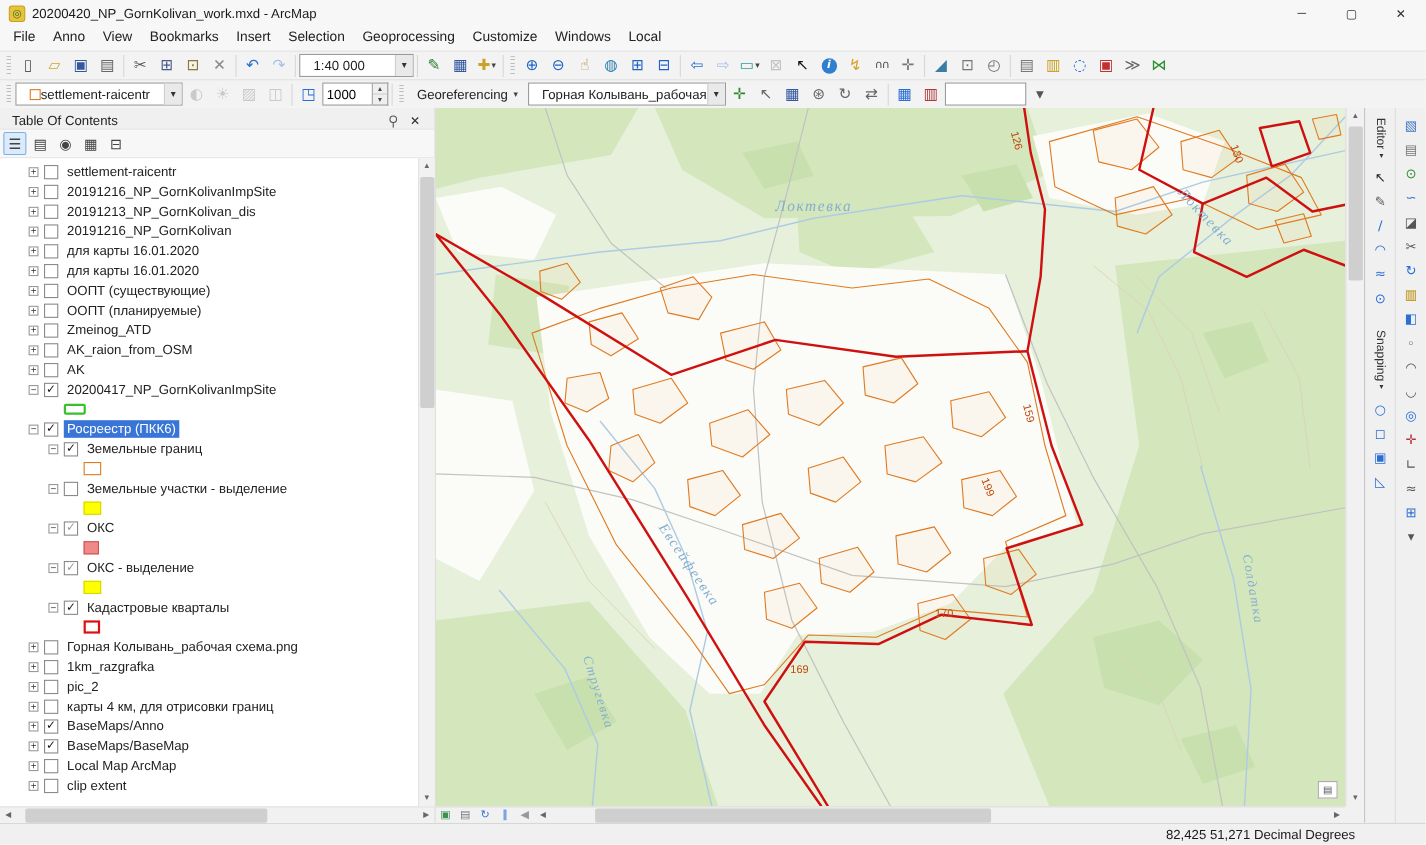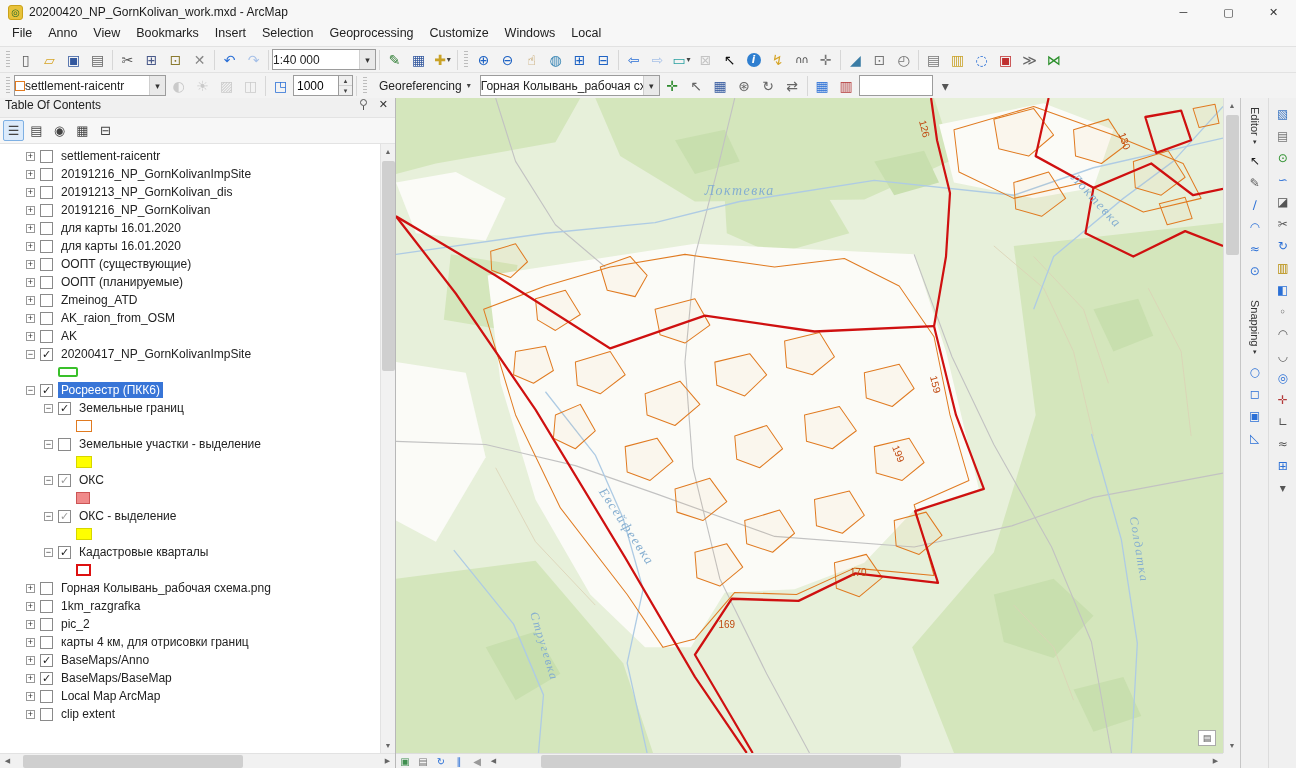--- a/index.html
+++ b/index.html
@@ -15,34 +15,34 @@
 .menubar{height:22px;flex:0 0 22px;background:#f7f7f7;display:flex;padding-left:4px}
 .menu-item{padding:2px 8px;font-size:12.5px;white-space:nowrap}
 .toolbar{height:26px;flex:0 0 26px;background:#f3f3f3;border-top:1px solid #e2e2e2;display:flex;align-items:center;padding:0 3px;gap:1px}
 .grip{width:4px;height:18px;margin:0 3px;background:repeating-linear-gradient(to bottom,#bdbdbd 0 1px,transparent 1px 3px)}
 .sep{width:1px;height:20px;background:#d7d7d7;margin:0 2px}
 .tb-btn{height:22px;min-width:23px;display:flex;align-items:center;justify-content:center;border-radius:2px;padding:0 1px}
 .tb-btn .glyph{font-size:14px;line-height:1;font-family:"DejaVu Sans",sans-serif}
 .tb-btn.dis{opacity:.38}
 .glyph.circle{width:14px;height:14px;border-radius:50%;color:#fff !important;font-size:10px;font-style:italic;font-weight:bold;display:flex;align-items:center;justify-content:center}
 .mini-caret{font-size:8px;color:#444;margin-left:1px}
-.combo{height:21px;background:#fff;border:1px solid #9c9c9c;display:flex;align-items:center;padding-left:0;font-size:12px;gap:0}
+.combo{height:21px;background:#fff;border:1px solid #9c9c9c;display:flex;align-items:center;padding-left:12px;font-size:12px;gap:0}
 .combo-text{white-space:nowrap;overflow:hidden;flex:1}
 .combo .caret{width:16px;flex:0 0 16px;align-self:stretch;display:flex;align-items:center;justify-content:center;background:#e9e9e9;border-left:1px solid #cfcfcf;font-size:9px;color:#333}
 .combo-swatch{width:10px;height:10px;flex:0 0 10px;border:1px solid #b06010;background:#fff}
 .spinner{display:flex;align-items:center;height:21px}
 .spin-input{width:46px;height:21px;border:1px solid #9c9c9c;font-size:12px;padding:0 3px;font-family:inherit}
 .spin-btns{display:flex;flex-direction:column;height:21px;width:14px;border:1px solid #9c9c9c;border-left:none;background:#efefef}
 .spin-btn{flex:1;display:flex;align-items:center;justify-content:center;font-size:7px;color:#444}
 .spin-btn + .spin-btn{border-top:1px solid #d0d0d0}
 .tb-textbtn{height:22px;display:flex;align-items:center;padding:0 8px;font-size:12px;gap:4px;white-space:nowrap}
 .tb-input{height:21px;border:1px solid #9c9c9c;font-size:12px;padding:0 3px;font-family:inherit}
 .content{flex:1;display:flex;min-height:0}
 .toc-panel{width:396px;flex:0 0 396px;background:#fff;border-right:1px solid #b8b8b8;display:flex;flex-direction:column;position:relative}
-.toc-header{height:20px;flex:0 0 20px;background:#f0f0f0;display:flex;align-items:flex-start;padding:0 5px;font-size:12px;gap:8px;border-bottom:1px solid #e3e3e3}
+.toc-header{height:20px;flex:0 0 20px;background:#f0f0f0;display:flex;align-items:flex-end;padding:0 11px;font-size:12px;gap:8px;border-bottom:1px solid #e3e3e3}
 .hspacer{flex:1}
 .pin{width:12px;height:13px;position:relative;display:inline-block}
 .pin::before{content:"";position:absolute;top:1px;left:3px;width:5px;height:5px;border:1.5px solid #555;border-radius:50%}
 .pin::after{content:"";position:absolute;top:8px;left:6px;width:1.5px;height:4px;background:#555}
 .tclose{font-size:11px;color:#333;padding:0 2px}
 .toc-toolbar{height:26px;flex:0 0 26px;background:#f7f7f7;display:flex;align-items:center;gap:2px;padding:0 3px;border-bottom:1px solid #e3e3e3}
 .toc-tb-btn{width:21px;height:21px;display:flex;align-items:center;justify-content:center;font-size:13px;border:1px solid transparent;border-radius:2px}
 .toc-tb-btn.active{background:#dcebfb;border-color:#7eb0e3}
 .toc-tree{flex:1;overflow:hidden;padding-top:3px;background:#fff}
 .trow{height:18px;display:flex;align-items:center;gap:5px}
@@ -705,14 +705,17 @@
             <span class="glyph" style="color: rgb(42, 111, 214);">⊞</span>
           </div>
           <div class="dock-btn">
             <span class="glyph" style="color: rgb(85, 85, 85);">▾</span>
           </div>
         </div>
     </div>
 
   </div>
 
+  <div class="statusbar">
+    <span>82,425  51,271 Decimal Degrees</span>
+  </div>
 
 </div>
 
 </body></html>

